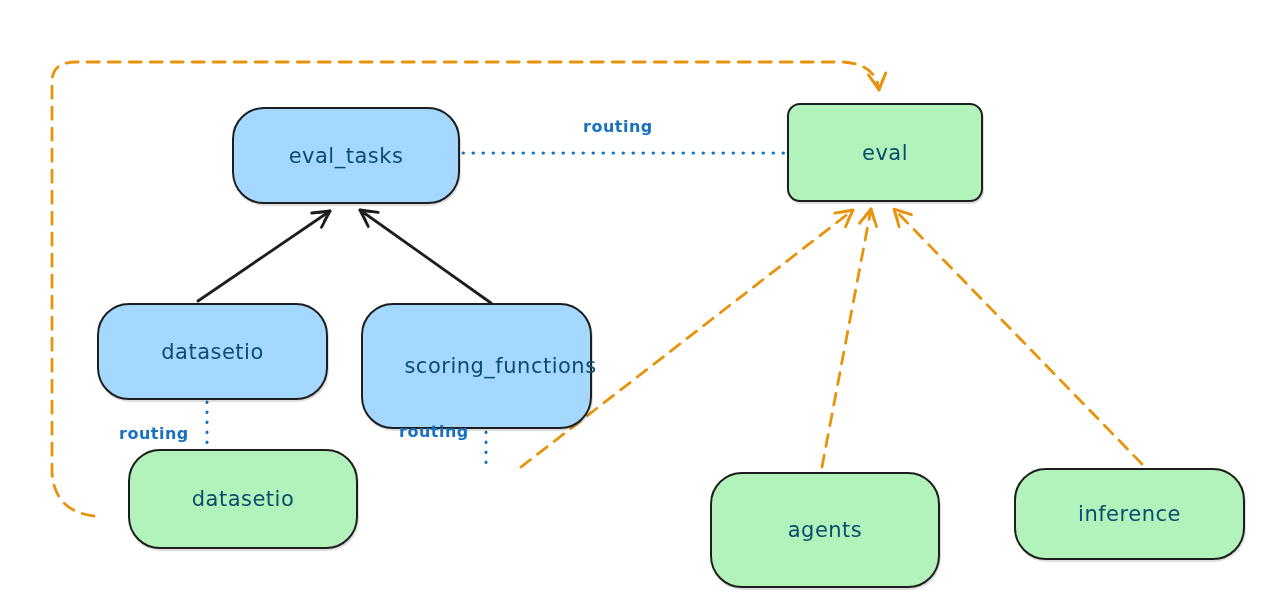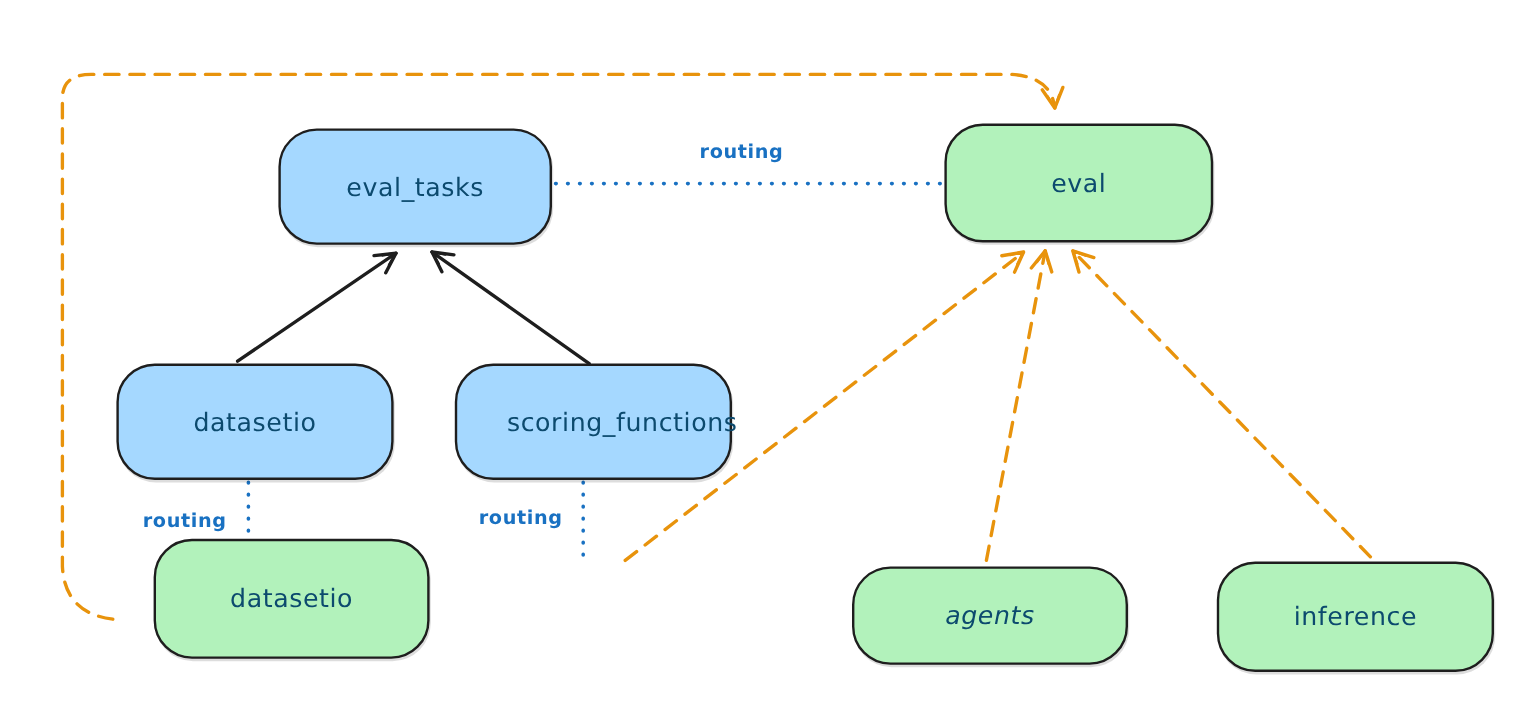--- a/index.html
+++ b/index.html
@@ -33,26 +33,26 @@
   .node .label {
     font-size: 21px;
     color: #0c4a6e;
     letter-spacing: 0.5px;
     white-space: nowrap;
   }
   .node.blue  { background: #a5d8ff; }
   .node.green { background: #b2f2bb; }
 
   #node-eval-tasks        { left: 232px;  top: 107px; width: 228px; height: 97px; }
-  #node-eval              { left: 787px;  top: 103px; width: 224px; height: 99px; }
+  #node-eval              { left: 787px;  top: 103px; width: 196px; height: 99px; border-radius: 13px; }
   #node-datasets          { left: 97px;   top: 303px; width: 231px; height: 97px; }
-  #node-scoring-functions { left: 379px;  top: 303px; width: 231px; height: 97px; padding-left: 48px; }
+  #node-scoring-functions { left: 361px;  top: 303px; width: 231px; height: 126px; padding-left: 48px; }
   #node-datasetio         { left: 95px;   top: 449px; width: 230px; height: 100px; margin-left: 33px; }
   #node-scoring           { left: 385px;  top: 472px; width: 230px; height: 92px; }
-  #node-agents            { left: 710px;  top: 472px; width: 230px; height: 82px; font-style: italic; }
+  #node-agents            { left: 710px;  top: 472px; width: 230px; height: 116px; }
   #node-inference         { left: 1014px; top: 468px; width: 231px; height: 92px; }
 
   .edge-label {
     position: absolute;
     font-size: 16px;
     font-weight: bold;
     color: #1971c2;
     letter-spacing: 0.5px;
     white-space: nowrap;
   }

